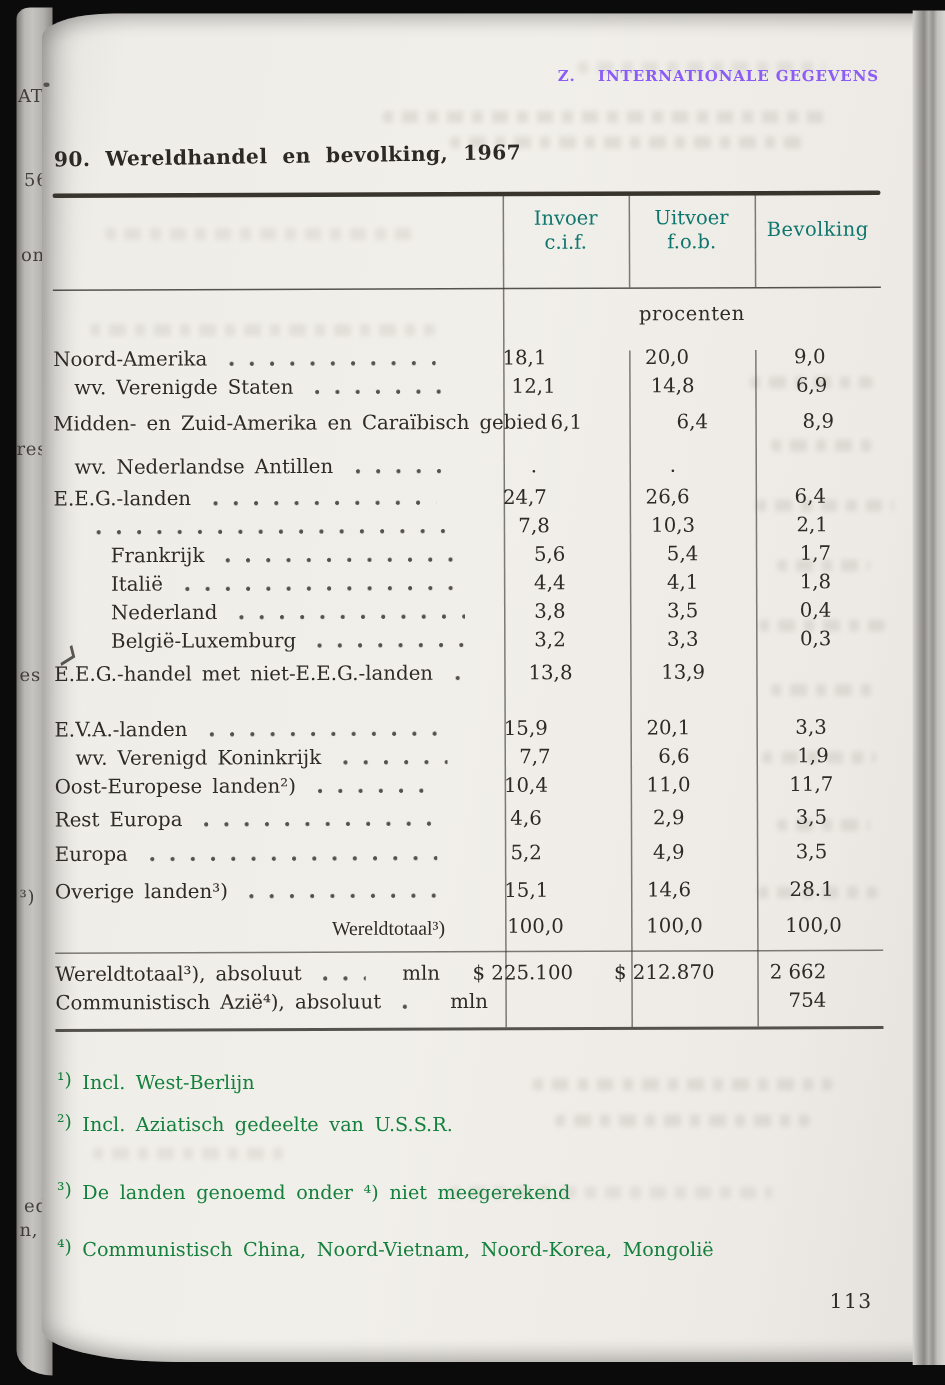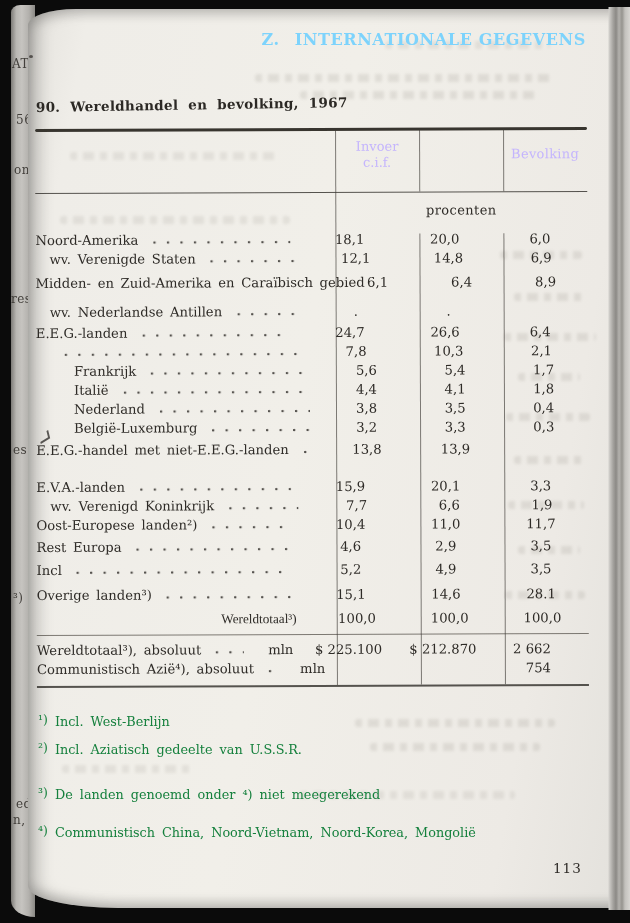--- a/index.html
+++ b/index.html
@@ -48,41 +48,41 @@
   .s14{left:505px;top:591px;width:80px;}
   .s15{left:355px;top:719px;width:200px;}
   .s16{left:370px;top:743px;width:170px;}
   .s17{left:62px;top:765px;width:130px;opacity:.10;}
   .s18{left:300px;top:791px;width:215px;opacity:.10;}
 
   .pen-mark{position:absolute;left:39px;top:433px;width:9px;height:6px;
     border-bottom:2px solid rgba(40,38,35,.75);border-right:2px solid rgba(40,38,35,.75);
     transform:rotate(-32deg) skewX(-18deg);}
   .pen-dot{position:absolute;left:29px;top:55px;width:4px;height:3px;background:rgba(45,42,38,.7);border-radius:50%;}
-  .section-header{position:absolute;right:44px;top:30px;font-weight:bold;font-size:16px;
-    letter-spacing:.6px;color:#7dd3fc;white-space:nowrap;}
+  .section-header{position:absolute;right:44px;top:46px;font-weight:bold;font-size:10px;
+    letter-spacing:.6px;color:#8b5cf6;white-space:nowrap;}
   .section-header .sect{margin-right:15px;}
   .doc-title{position:absolute;left:36px;top:99px;font-weight:bold;font-size:13.5px;color:#2c2925;
     word-spacing:5px;letter-spacing:.3px;transform:rotate(-0.9deg);transform-origin:left bottom;white-space:nowrap;}
 
   
   .table-block{position:absolute;left:36px;top:126px;width:552px;height:566px;transform:rotate(-0.2deg);}
   .rule{position:absolute;left:0;width:552px;background:#38352f;}
   .rule-top{top:2px;height:2.6px;border-radius:2px;}
   .rule-head{top:66px;height:1px;background:rgba(58,55,50,.85);}
   .rule-mid{top:508px;height:1px;background:rgba(85,81,75,.75);}
   .rule-bot{top:559px;height:1.8px;background:rgba(58,55,50,.85);}
   .vl{position:absolute;width:1px;background:rgba(62,59,54,.65);}
   .vl1{left:300px;top:4px;height:555px;}
   .vl2a{left:384px;top:4px;height:62px;}
   .vl2b{left:384px;top:108px;height:451px;}
   .vl3a{left:468px;top:4px;height:62px;}
   .vl3b{left:468px;top:108px;height:451px;}
 
-  .colhead{position:absolute;text-align:center;font-size:13px;line-height:16px;color:#c4b5fd;}
+  .colhead{position:absolute;text-align:center;font-size:13px;line-height:16px;color:#0f766e;}
   .ch1{left:300px;top:13px;width:84px;}
   .ch2{left:384px;top:13px;width:84px;}
   .ch3{left:468px;top:21px;width:84px;letter-spacing:.3px;}
   .unit-head{position:absolute;left:300px;top:77px;width:252px;text-align:center;font-size:13px;color:#2e2b27;letter-spacing:.4px;}
 
   .rows{position:absolute;left:0;top:104px;width:552px;}
   .trow{display:flex;height:19px;line-height:19px;font-size:13.2px;color:#2e2b27;}
   .c-label{width:300px;display:flex;}
   .lbl{white-space:nowrap;word-spacing:2.5px;}
   .ind1{padding-left:14px;}
@@ -165,34 +165,38 @@
     <div class="vl vl1"></div>
     <div class="vl vl2a"></div>
     <div class="vl vl2b"></div>
     <div class="vl vl3a"></div>
     <div class="vl vl3b"></div>
 
     <div class="colhead ch1">
       <div>Invoer</div>
       <div>c.i.f.</div>
     </div>
+    <div class="colhead ch2">
+      <div>Uitvoer</div>
+      <div>f.o.b.</div>
+    </div>
     <div class="colhead ch3">
       <div>Bevolking</div>
     </div>
     <div class="unit-head">procenten</div>
 
     <div class="rows">
         <div class="trow">
           <div class="c-label ind0">
             <span class="lbl">Noord-Amerika</span>
             <span class="leader"></span>
           </div>
           <div class="c-num">18,1</div>
           <div class="c-num">20,0</div>
-          <div class="c-num">6,0</div>
+          <div class="c-num">9,0</div>
         </div>
         <div class="trow">
           <div class="c-label ind1">
             <span class="lbl">wv. Verenigde Staten</span>
             <span class="leader"></span>
           </div>
           <div class="c-num">12,1</div>
           <div class="c-num">14,8</div>
           <div class="c-num">6,9</div>
         </div>
@@ -306,21 +310,21 @@
           <div class="c-label ind0">
             <span class="lbl">Rest Europa</span>
             <span class="leader"></span>
           </div>
           <div class="c-num">4,6</div>
           <div class="c-num">2,9</div>
           <div class="c-num">3,5</div>
         </div>
         <div class="trow" style="margin-top: 4px;">
           <div class="c-label ind0">
-            <span class="lbl">Incl</span>
+            <span class="lbl">Europa</span>
             <span class="leader"></span>
           </div>
           <div class="c-num">5,2</div>
           <div class="c-num">4,9</div>
           <div class="c-num">3,5</div>
         </div>
         <div class="trow" style="margin-top: 6px;">
           <div class="c-label ind0">
             <span class="lbl">Overige landen³)</span>
             <span class="leader"></span>

